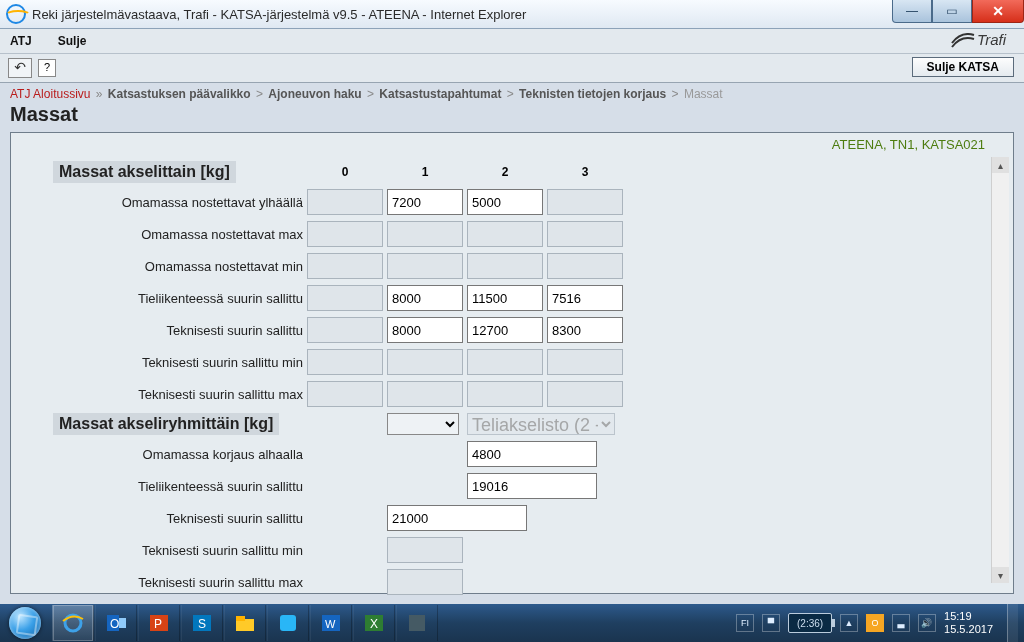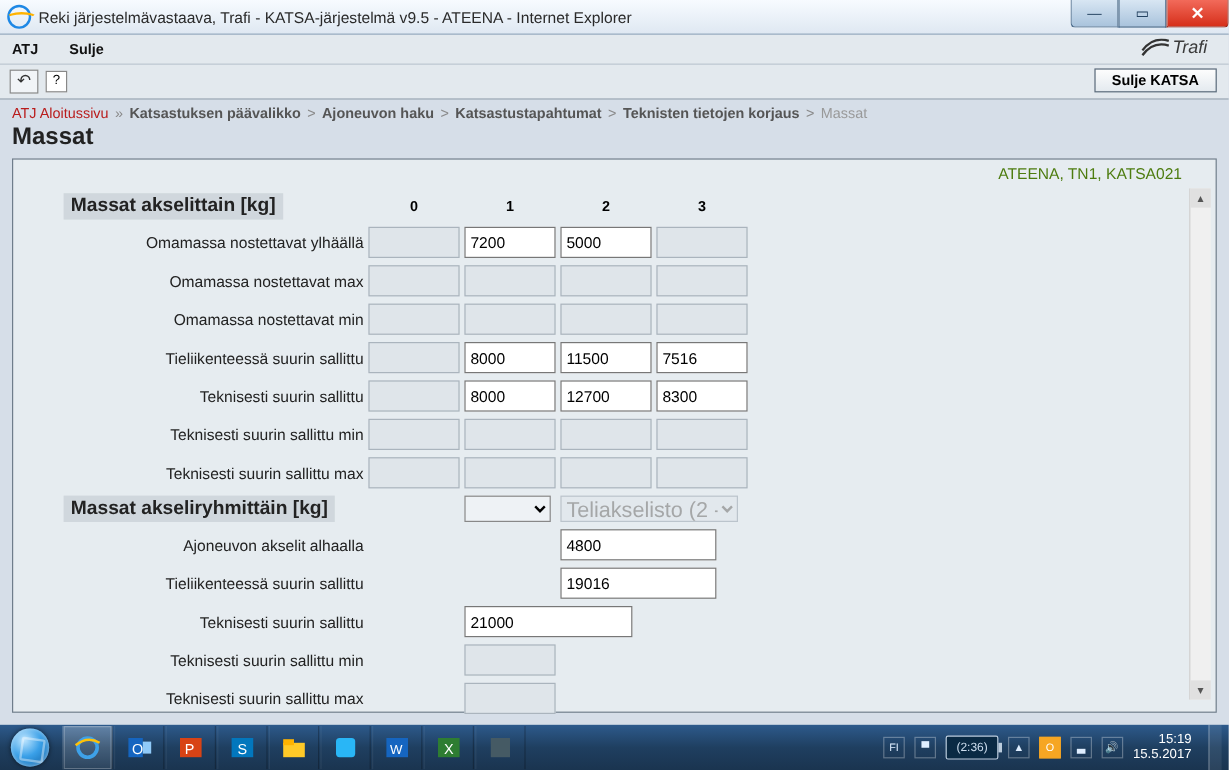--- a/index.html
+++ b/index.html
@@ -64,21 +64,21 @@
   .startorb{width:50px;display:flex;align-items:center;justify-content:center;}
   .startorb .orb{width:32px;height:32px;border-radius:50%;background:radial-gradient(circle at 35% 30%,#bfe6ff 0%,#3aa0e8 45%,#0a5ca0 100%);box-shadow:inset 0 0 4px rgba(255,255,255,.6),0 0 4px rgba(0,0,0,.6);position:relative;}
   .orb:after{content:"";position:absolute;left:8px;top:8px;width:16px;height:16px;border:2px solid rgba(255,255,255,.4);border-radius:2px;transform:rotate(8deg);}
   .tbitems{display:flex;align-items:center;gap:1px;padding-left:2px;}
   .tbicon{width:40px;height:36px;display:flex;align-items:center;justify-content:center;border-left:1px solid rgba(255,255,255,.06);border-right:1px solid rgba(0,0,0,.25);}
   .tbicon.active{background:linear-gradient(rgba(255,255,255,.25),rgba(255,255,255,.08));box-shadow:inset 0 0 0 1px rgba(255,255,255,.25);}
   .tbicon svg,.tbicon span{width:24px;height:24px;}
   .tray{margin-left:auto;display:flex;align-items:center;gap:8px;padding:0 6px;color:#fff;font-size:11px;}
   .battery{width:42px;height:18px;border:1px solid #bcd;border-radius:2px;background:#0a2a44;position:relative;font-size:10px;display:flex;align-items:center;justify-content:center;color:#cde;}
   .battery:after{content:"";position:absolute;right:-4px;top:5px;width:3px;height:8px;background:#bcd;}
-  .clock{text-align:right;line-height:13px;padding-right:6px;}
+  .clock{text-align:left;line-height:13px;padding-right:6px;}
   .trayicon{width:16px;height:16px;display:inline-flex;align-items:center;justify-content:center;border:1px solid rgba(255,255,255,.3);font-size:9px;color:#dfeeff;}
   .showdesk{width:10px;height:38px;border-left:1px solid rgba(255,255,255,.3);background:rgba(255,255,255,.08);}
 </style>
 </head>
 <body>
 
 <div class="window">
 
   <div class="titlebar">
     <span class="ie-icon"></span>
@@ -188,21 +188,21 @@
           <td><input class="cell ro" readonly="" style=""></td>
         </tr>
 
         <tr class="section2">
           <td class="lab" style="text-align:left;"><span class="sectionlabel">Massat akseliryhmittäin [kg]</span></td>
           <td></td>
           <td><select class="sel"><option></option></select></td>
           <td colspan="2"><select class="sel2" disabled=""><option>Teliakselisto (2 -akse</option></select></td>
         </tr>
         <tr>
-          <td class="lab">Ajoneuvon akselit alhaalla</td>
+          <td class="lab">Omamassa korjaus alhaalla</td>
           <td></td>
               <td></td>
           <td colspan="2"><input class="cell wide1" value="4800" style=""></td>
         </tr>
         <tr>
           <td class="lab">Tieliikenteessä suurin sallittu</td>
           <td></td>
               <td></td>
           <td colspan="2"><input class="cell wide1" value="19016" style=""></td>
         </tr>

